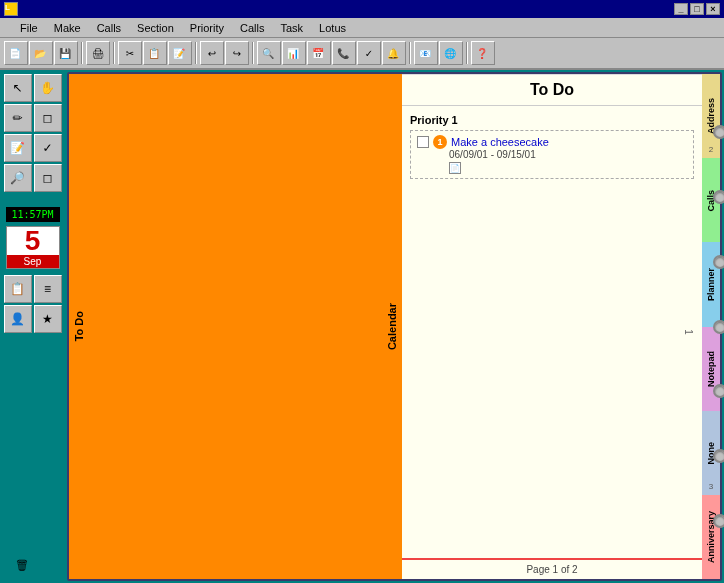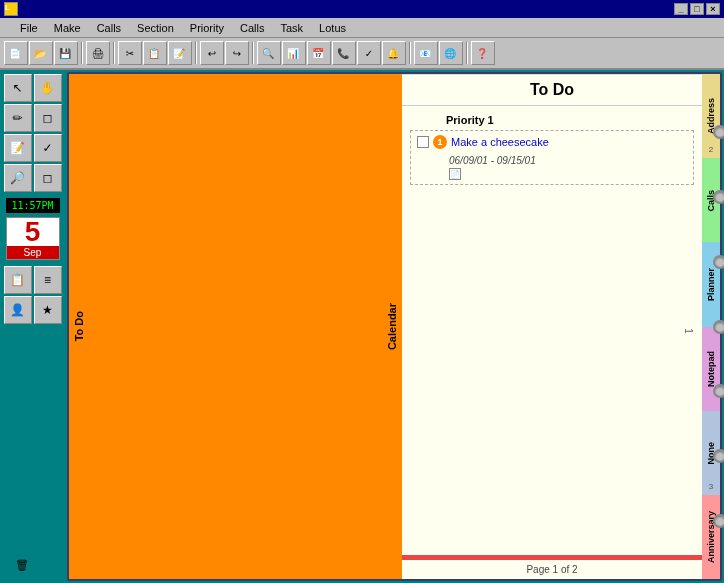--- a/index.html
+++ b/index.html
@@ -110,21 +110,21 @@
       display: flex; gap: 2px;
     }
     #clock {
       background: #000;
       color: #00ff00;
       font-size: 10px;
       padding: 2px 4px;
       font-family: monospace;
       width: 54px;
       text-align: center;
-      margin-top: 4px;
+      margin-top: 13px;
     }
     #calendar-widget {
       background: white;
       border: 1px solid #888;
       width: 54px;
       text-align: center;
       margin-top: 2px;
     }
     #cal-date {
       font-size: 28px;
@@ -246,21 +246,20 @@
     #right-page-content {
       flex: 1;
       padding: 8px;
       position: relative;
     }
     .priority-header {
       font-size: 11px;
       font-weight: bold;
       margin-bottom: 4px;
       color: #000;
-      margin-left: 36px;
     }
     .todo-item {
       border: 1px dashed #aaa;
       padding: 4px 6px;
       margin-bottom: 4px;
       background: #fffff0;
       position: relative;
     }
     .todo-item-row1 {
       display: flex;
@@ -285,38 +284,37 @@
       font-weight: bold;
     }
     .todo-text {
       color: #0000cc;
       font-size: 11px;
       cursor: pointer;
     }
     .todo-dates {
       font-size: 10px;
       color: #444;
-      margin-top: 6px;
+      margin-top: 0;
       padding-left: 32px;
-      font-style: italic;
     }
     .todo-page-icon {
       width: 12px; height: 12px;
       border: 1px solid #888;
       background: #fff;
       margin-left: 32px;
       margin-top: 2px;
       font-size: 8px;
       display: flex; align-items: center; justify-content: center;
     }
     #right-page-footer {
       text-align: center;
       font-size: 10px;
       padding: 4px;
-      border-top: 5px solid #ef4444;
+      border-top: 2px solid #ef4444;
       background: #fffff0;
       color: #444;
     }
     
     .page-num-right {
       position: absolute;
       right: 8px;
       top: 50%;
       transform: translateY(-50%);
       font-size: 10px;

